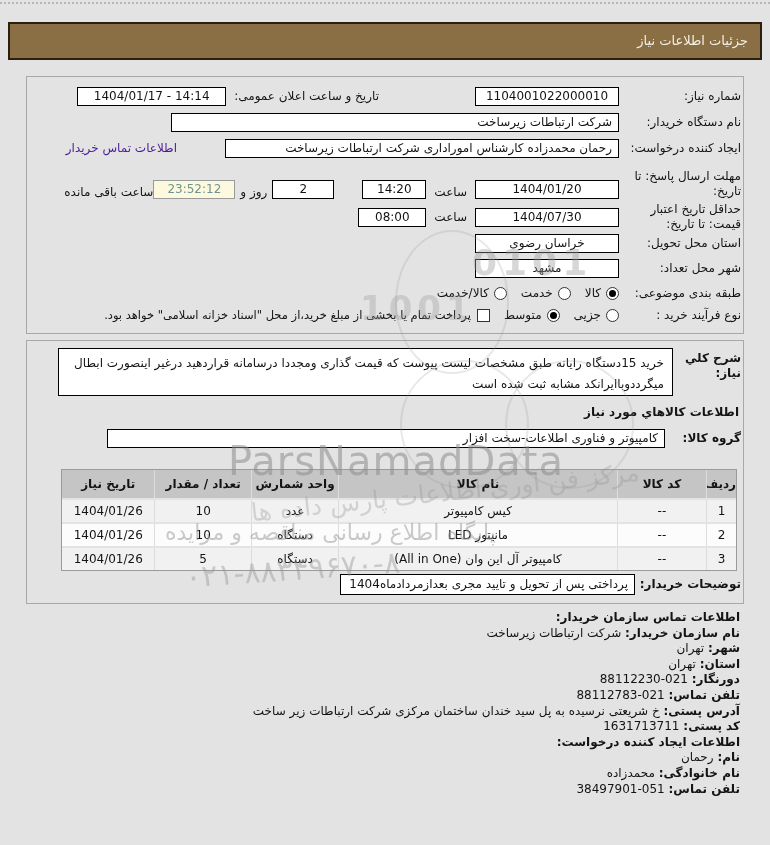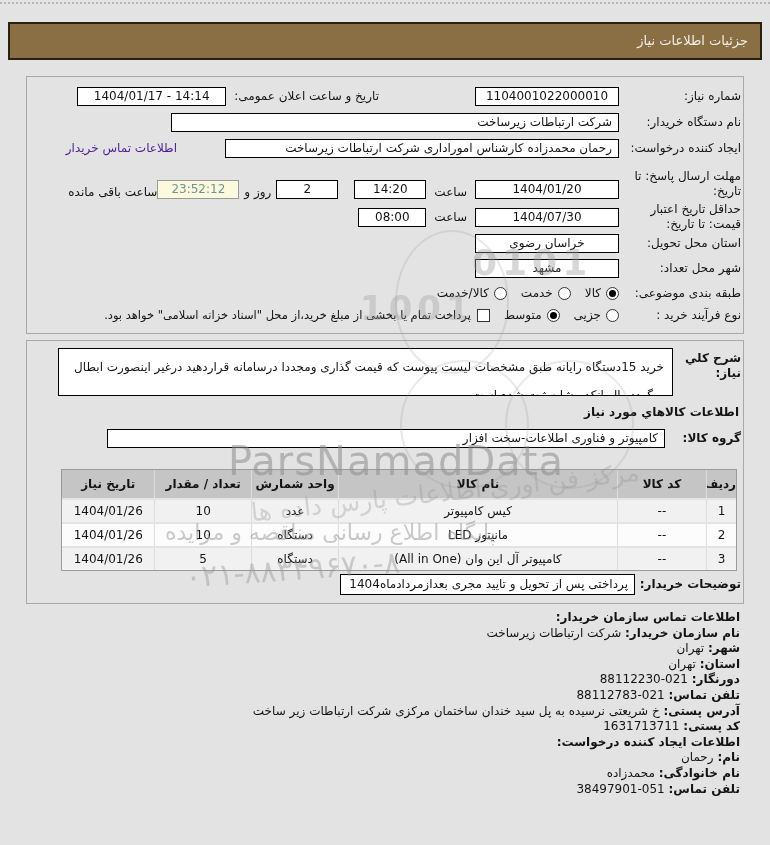--- a/index.html
+++ b/index.html
@@ -20,21 +20,21 @@
   .ltr{direction:ltr;unicode-bidi:isolate;display:inline-block;}
   .link{color:#4c1d95;text-decoration:none;cursor:pointer;white-space:nowrap;}
   .cdown{background:#fcf9df;border:1px solid #9a9a9a;color:#6f9494;}
   .opt{display:flex;align-items:center;margin-left:14px;}
   .radio{width:13px;height:13px;border:1px solid #333;border-radius:50%;background:#fff;
          margin-left:5px;position:relative;flex:none;box-sizing:border-box;}
   .radio.sel::after{content:"";position:absolute;top:2px;left:2px;right:2px;bottom:2px;background:#000;border-radius:50%;}
   .checkbox{width:13px;height:13px;border:1px solid #333;background:#fff;flex:none;margin-left:6px;box-sizing:border-box;}
   .b{font-weight:bold;}
   .descbox{position:absolute;top:7px;right:70px;left:31px;height:48px;background:#fff;border:1px solid #000;
-           box-sizing:border-box;padding:4px 8px;line-height:28px;text-align:right;overflow:hidden;}
+           box-sizing:border-box;padding:4px 8px;line-height:21px;text-align:right;overflow:hidden;}
   .abslabel{position:absolute;text-align:right;line-height:15px;}
   
   .gtable{position:absolute;top:128px;right:6px;left:34px;border:1px solid #9a9a9a;}
   .trow{display:flex;direction:rtl;}
   .trow > div{box-sizing:border-box;text-align:center;overflow:hidden;white-space:nowrap;border-left:1px solid #dcdcdc;}
   .trow > div:last-child{border-left:none;}
   .thead{background:#c5c5c5;font-weight:bold;height:28px;line-height:28px;}
   .tbody{height:22px;line-height:22px;border-top:2px solid #e3e3e3;}
   .bg1{background:#f1f1f1;} .bg2{background:#fcfcfc;}
   .c-row{width:30px;} .c-code{width:90px;} .c-name{width:280px;} .c-unit{width:88px;} .c-qty{width:97px;} .c-date{width:93px;}
@@ -80,21 +80,21 @@
     <div class="row" style="top:61px;height:20px;">
       <div class="flabel">ایجاد کننده درخواست:</div>
       <div class="tbox tr" style="width:394px;margin-left:48px;">رحمان محمدزاده کارشناس اموراداری  شرکت ارتباطات زیرساخت</div>
       <a class="link">اطلاعات تماس خریدار</a>
     </div>
 
     <div class="row" style="top:86px;height:36px;align-items:flex-end;">
       <div class="flabel">مهلت ارسال پاسخ: تا تاریخ:</div>
       <div class="tbox ltr" style="width:144px;">1404/01/20</div>
       <div style="margin:0 8px;">ساعت</div>
-      <div class="tbox ltr" style="width:72px;margin-left:16px;">14:20</div>
+      <div class="tbox ltr" style="width:64px;margin-left:28px;">14:20</div>
       <div class="tbox ltr" style="width:62px;">2</div>
       <div style="margin:0 5px;">روز و</div>
       <div class="tbox cdown ltr" style="width:82px;">23:52:12</div>
       <div style="">ساعت باقی مانده</div>
     </div>
 
     <div class="row" style="top:122px;height:36px;">
       <div class="flabel">حداقل تاریخ اعتبار قیمت: تا تاریخ:</div>
       <div class="tbox ltr" style="width:144px;">1404/07/30</div>
       <div style="margin:0 8px;">ساعت</div>

